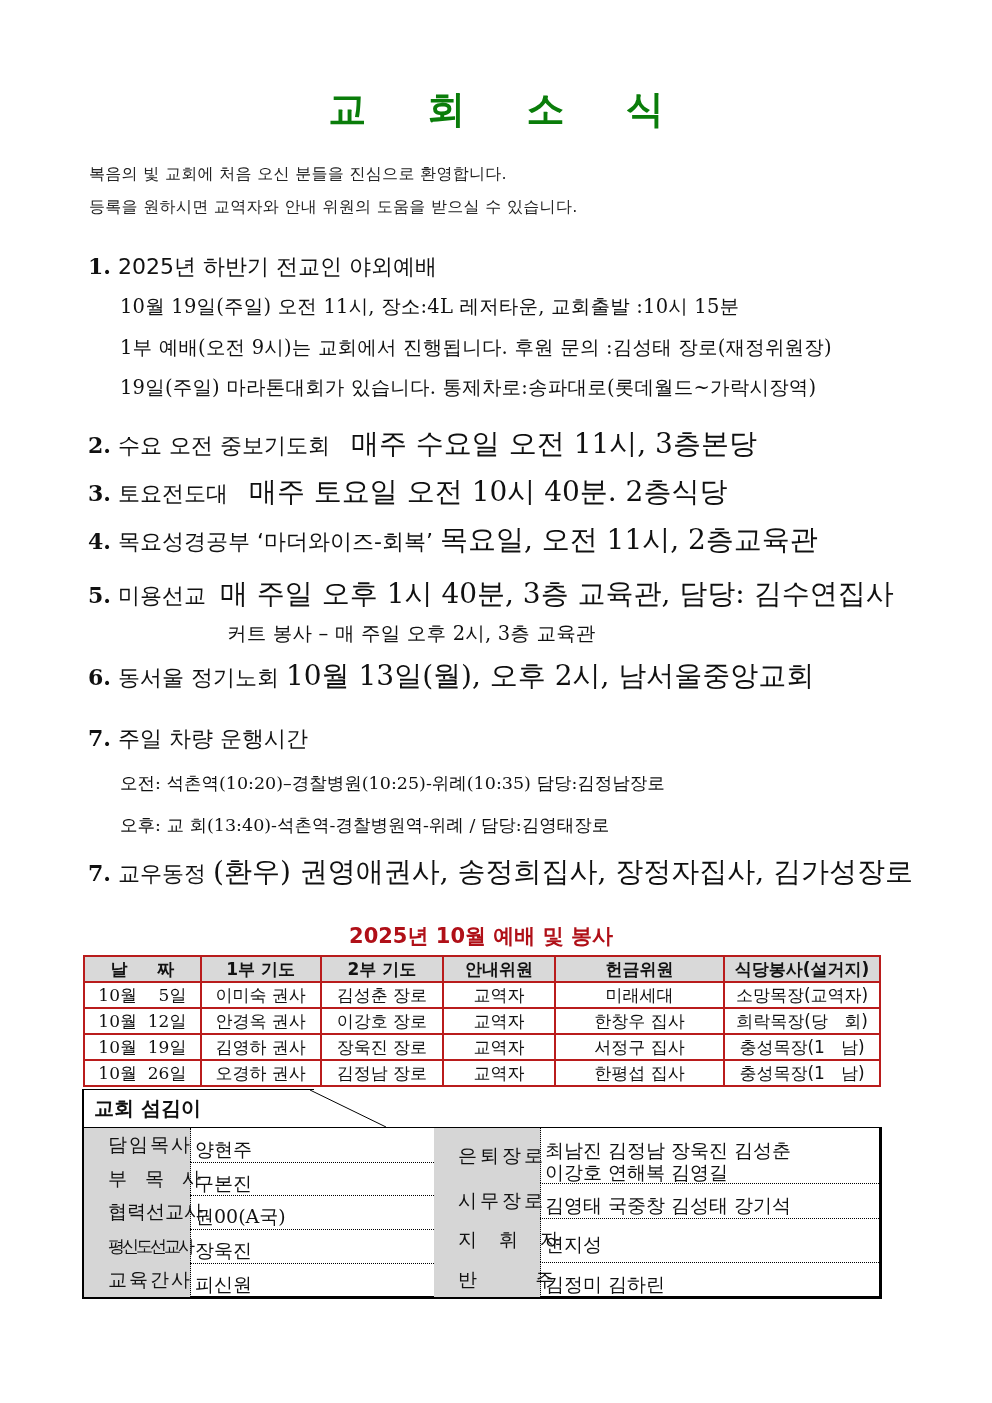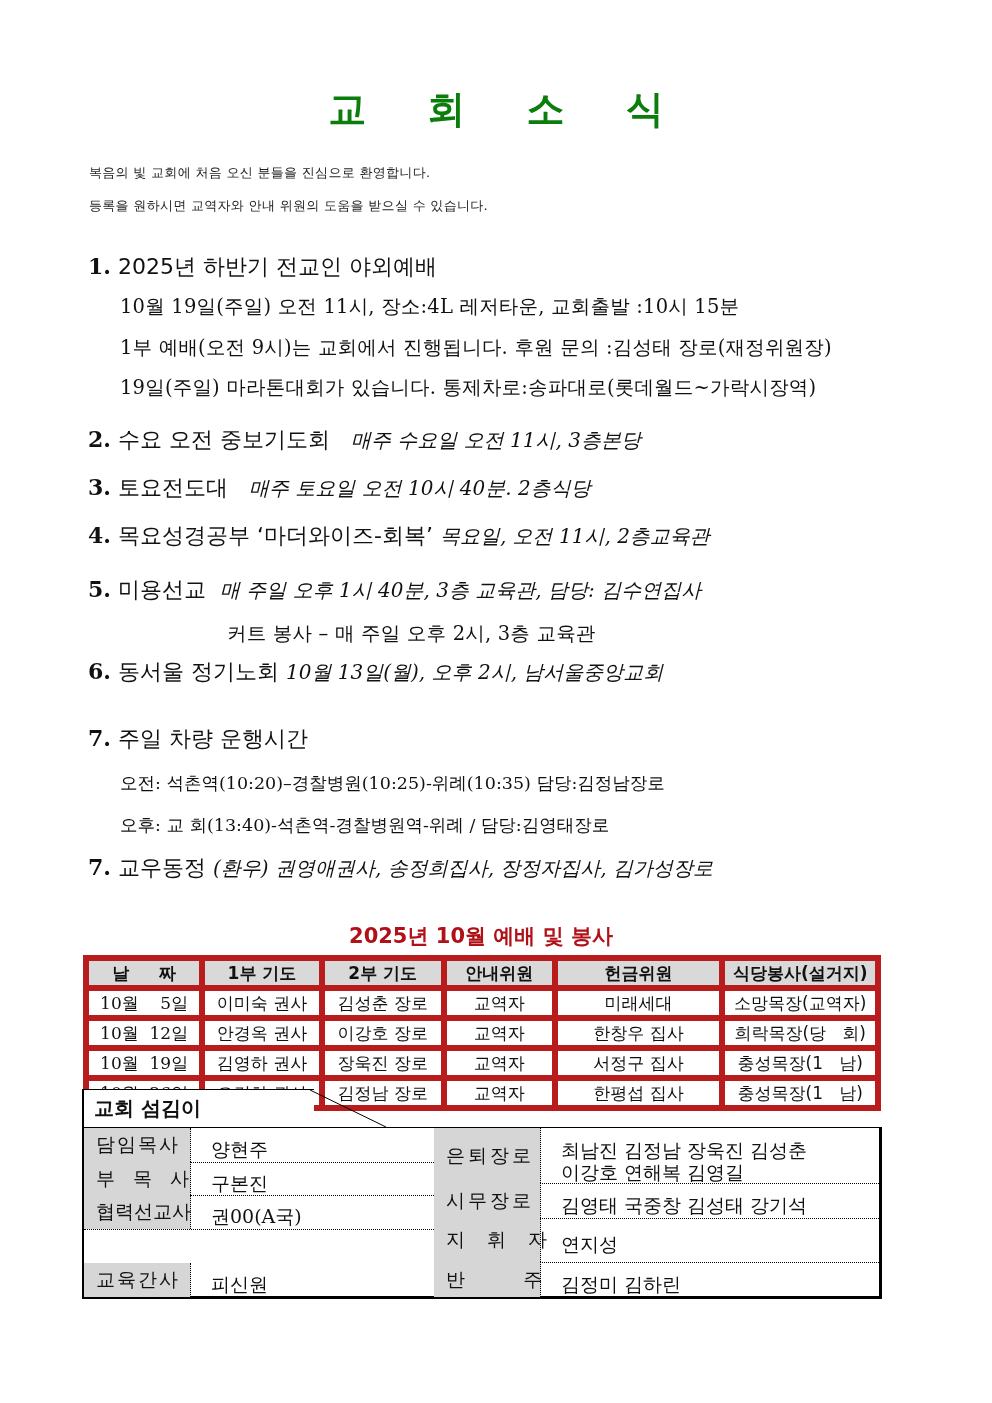--- a/index.html
+++ b/index.html
@@ -1,44 +1,44 @@
 <!DOCTYPE html>
 <html><head>
 <meta charset="utf-8">
 <style>
   html, body { margin:0; padding:0; background:#ffffff; }
   body { width:992px; height:1403px; position:relative; font-family:"DejaVu Serif","Liberation Serif",serif; color:#111; overflow:hidden; }
   .abs { position:absolute; }
   .title { left:0; width:992px; top:84px; text-align:center; font-family:"DejaVu Sans","Liberation Sans",sans-serif; font-weight:bold; font-size:38px; color:#0a7d0a; letter-spacing:24px; padding-left:12px; }
-  .intro { left:89px; font-family:"DejaVu Sans","Liberation Sans",sans-serif; font-size:13px; color:#222; letter-spacing:0.3px; }
+  .intro { left:89px; font-family:"DejaVu Sans","Liberation Sans",sans-serif; font-size:16px; color:#222; letter-spacing:0.3px; }
   .heading { left:88px; font-size:22px; white-space:nowrap; }
   .heading b { font-family:"DejaVu Sans","Liberation Sans",sans-serif; font-weight:normal; font-size:22px; }
   .heading .num { font-family:"DejaVu Serif","Liberation Serif",serif; font-weight:bold; }
-  .heading .rest { font-size:20px; font-weight:normal;font-style:italic; }
+  .heading .rest { font-size:28px; font-weight:normal; }
   .sub { left:120px; font-size:19.5px; white-space:nowrap; letter-spacing:0.2px; }
   .sub2 { left:120px; font-size:17.5px; white-space:nowrap; }
 
   .sched-title { left:0; width:962px; top:922px; text-align:center; font-family:"DejaVu Sans","Liberation Sans",sans-serif; font-weight:bold; font-size:21px; color:#b01018; }
   table.sched { position:absolute; left:83px; top:955px; border-collapse:collapse; width:798px; font-size:18px; }
-  table.sched th, table.sched td { border:6px solid #b91c1c; padding:0; height:24px; line-height:24px; text-align:center; white-space:nowrap; }
+  table.sched th, table.sched td { border:2px solid #b91c1c; padding:0; height:24px; line-height:24px; text-align:center; white-space:nowrap; }
   table.sched th { background:#d9d9d9; font-family:"DejaVu Sans","Liberation Sans",sans-serif; font-weight:bold; font-size:17px; }
   table.sched td { font-family:"DejaVu Sans","Liberation Sans",sans-serif; font-size:17px;margin-left:28px; }
   table.sched td.date { font-family:"DejaVu Serif","Liberation Serif",serif; }
   table.sched { border:2px solid #000; }
 
   .staff-tab { position:absolute; left:82px; top:1089px; width:230px; height:38px; border-left:2px solid #000; border-top:1px solid #000; background:#fff; }
   .staff-tab span { position:absolute; left:10px; top:5px; font-family:"DejaVu Sans","Liberation Sans",sans-serif; font-weight:bold; font-size:20px; }
   .diag { position:absolute; left:310px; top:1089px; }
   .staff { position:absolute; left:82px; top:1127px; width:800px; height:172px; border:2px solid #000; border-top:1px solid #000; box-sizing:border-box; border-right-width:3px; border-bottom-width:3px; }
   .col-left { position:absolute; left:0; top:0; width:350px; height:100%; border-right:1px solid #000; }
   .col-right { position:absolute; left:350px; top:0; right:0; height:100%; }
   .row { position:absolute; left:0; right:0; border-bottom:1px dotted #000; }
   .row:last-child { border-bottom:none; }
-  .lab { position:absolute; left:0; top:0; bottom:0; background:#d6d6d6; border-right:1px dotted #000; font-family:"DejaVu Sans","Liberation Sans",sans-serif; font-size:19px; display:flex; align-items:center; padding-left:12px; box-sizing:border-box; white-space:nowrap; }
-  .val { position:absolute; top:0; bottom:0; font-family:"DejaVu Sans","Liberation Sans",sans-serif; font-size:19px; display:flex; align-items:center; padding-left:20px; white-space:nowrap;margin-top:10px; }
+  .lab { position:absolute; left:0; top:0; bottom:0; background:#d6d6d6; border-right:1px dotted #000; font-family:"DejaVu Sans","Liberation Sans",sans-serif; font-size:19px; display:flex; align-items:center; padding-left:24px; box-sizing:border-box; white-space:nowrap; }
+  .val { position:absolute; top:0; bottom:0; font-family:"DejaVu Sans","Liberation Sans",sans-serif; font-size:19px; display:flex; align-items:center; padding-left:4px; white-space:nowrap;margin-top:10px; }
   .val.multi { flex-direction:column; align-items:flex-start; justify-content:center; line-height:22px; }
   .col-left .lab { width:107px; letter-spacing:2px; }
   .col-left .val { left:107px; }
   .col-right .lab { width:107px; letter-spacing:3px; }
   .col-right .val { left:107px; }
 </style>
 </head>
 <body>
 
 <div class="abs title">교 회 소 식</div>
@@ -168,20 +168,24 @@
       <div class="val">양현주</div>
     </div>
     <div class="row" style="top:34px; height:33px">
       <div class="lab" style="letter-spacing:6px">부 목 사</div>
       <div class="val">구본진</div>
     </div>
     <div class="row" style="top:67px; height:34px">
       <div class="lab" style="letter-spacing:0">협력선교사</div>
       <div class="val" style="font-family:'DejaVu Serif','Liberation Serif',serif">권00(A국)</div>
     </div>
+    <div class="row" style="top:101px; height:34px">
+      <div class="lab" style="letter-spacing:-3px; font-size:17px">평신도선교사</div>
+      <div class="val">장욱진</div>
+    </div>
     <div class="row" style="top:135px; height:34px">
       <div class="lab">교육간사</div>
       <div class="val">피신원</div>
     </div>
   </div>
   <div class="col-right">
     <div class="row" style="top:0; height:55px">
       <div class="lab">은퇴장로</div>
       <div class="val multi">
         <span>최남진 김정남 장욱진 김성춘</span>

